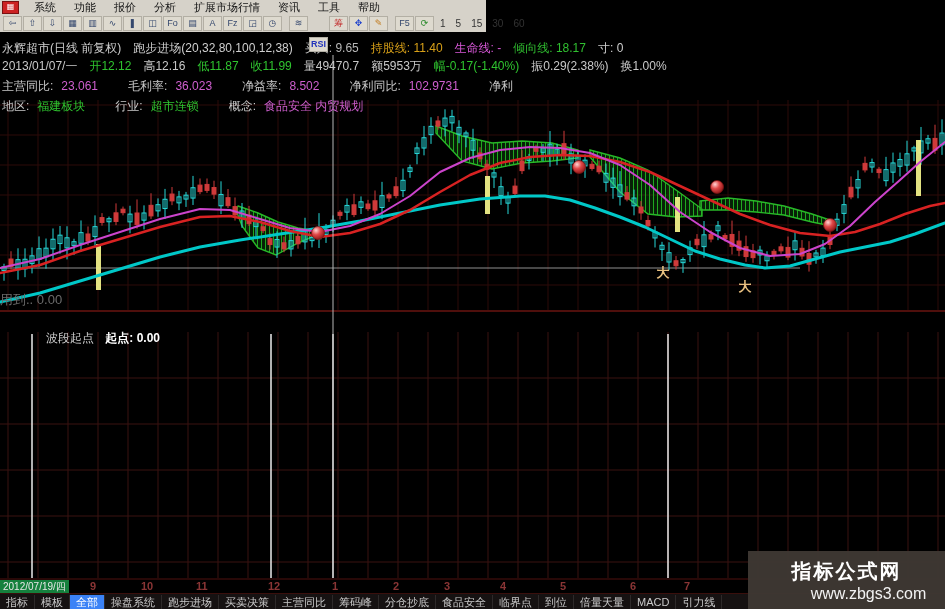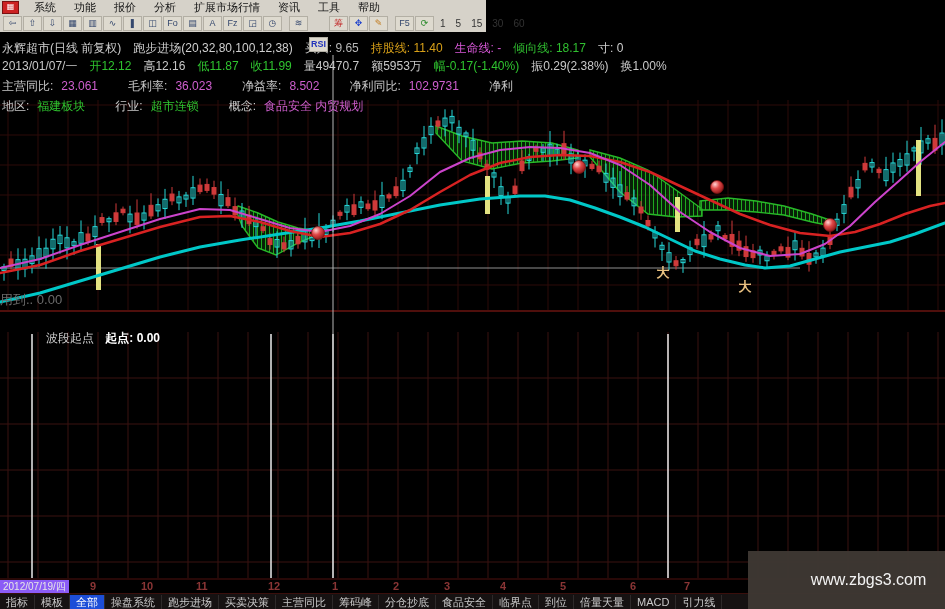--- a/index.html
+++ b/index.html
@@ -21,27 +21,27 @@
   .seg{margin-right:12px;}
   .fund-label{color:#c8c8c8;margin-right:8px;}
   .fund-value{color:#cf5fcf;margin-right:30px;}
   
   #chart{left:0;top:0;z-index:1;}
   #panel2-label{left:2px;top:330px;z-index:4;font-size:12px;color:#cfcfcf;margin-left:44px;}
   #panel2-label b{color:#fff;font-weight:bold;margin-left:8px;}
   #left-faint{left:0;top:291px;z-index:2;font-size:13px;color:#6b6b6b;}
   
   #date-axis{left:0;top:580px;width:945px;height:13px;background:#000;z-index:5;}
-  #date-cell{left:0;top:0;background:#8b5cf6;color:#e6e6e6;font-size:10px;padding:0 3px;height:13px;line-height:13px;}
+  #date-cell{left:0;top:0;background:#15803d;color:#e6e6e6;font-size:10px;padding:0 3px;height:13px;line-height:13px;}
   .month{position:absolute;top:0;color:#8a3535;font-size:11px;font-weight:bold;line-height:13px;}
   #tabbar{left:0;top:593px;width:945px;height:16px;background:#161212;z-index:5;
     border-top:1px solid #3a0f0c;border-bottom:2px solid #4a100d;display:flex;align-items:center;}
   .tab{font-size:11px;color:#c9c9c9;padding:0 6px;height:14px;line-height:14px;
     border-right:1px solid #2e2a2a;white-space:nowrap;}
-  .tab.active{background:#1d4ed8;color:#fff;}
+  .tab.active{background:#3b82f6;color:#fff;}
   
   #watermark{left:748px;top:551px;width:197px;height:58px;background:rgba(62,56,51,.97);
     z-index:7;display:flex;flex-direction:column;align-items:center;justify-content:center;}
   #watermark .t1{color:#fff;font-size:20px;font-weight:bold;letter-spacing:2px;}
   #watermark .t2{color:#f2f2f2;font-size:16px;margin-left:44px;}
 </style>
 </head>
 <body>
 
 <svg id="chart" class="abs" width="945" height="609">
@@ -511,14 +511,15 @@
     <div class="tab">分仓抄底</div>
     <div class="tab">食品安全</div>
     <div class="tab">临界点</div>
     <div class="tab">到位</div>
     <div class="tab">倍量天量</div>
     <div class="tab">MACD</div>
     <div class="tab">引力线</div>
   </div>
 
 <div id="watermark" class="abs">
+  <div class="t1">指标公式网</div>
   <div class="t2">www.zbgs3.com</div>
 </div>
 
 </body></html>

